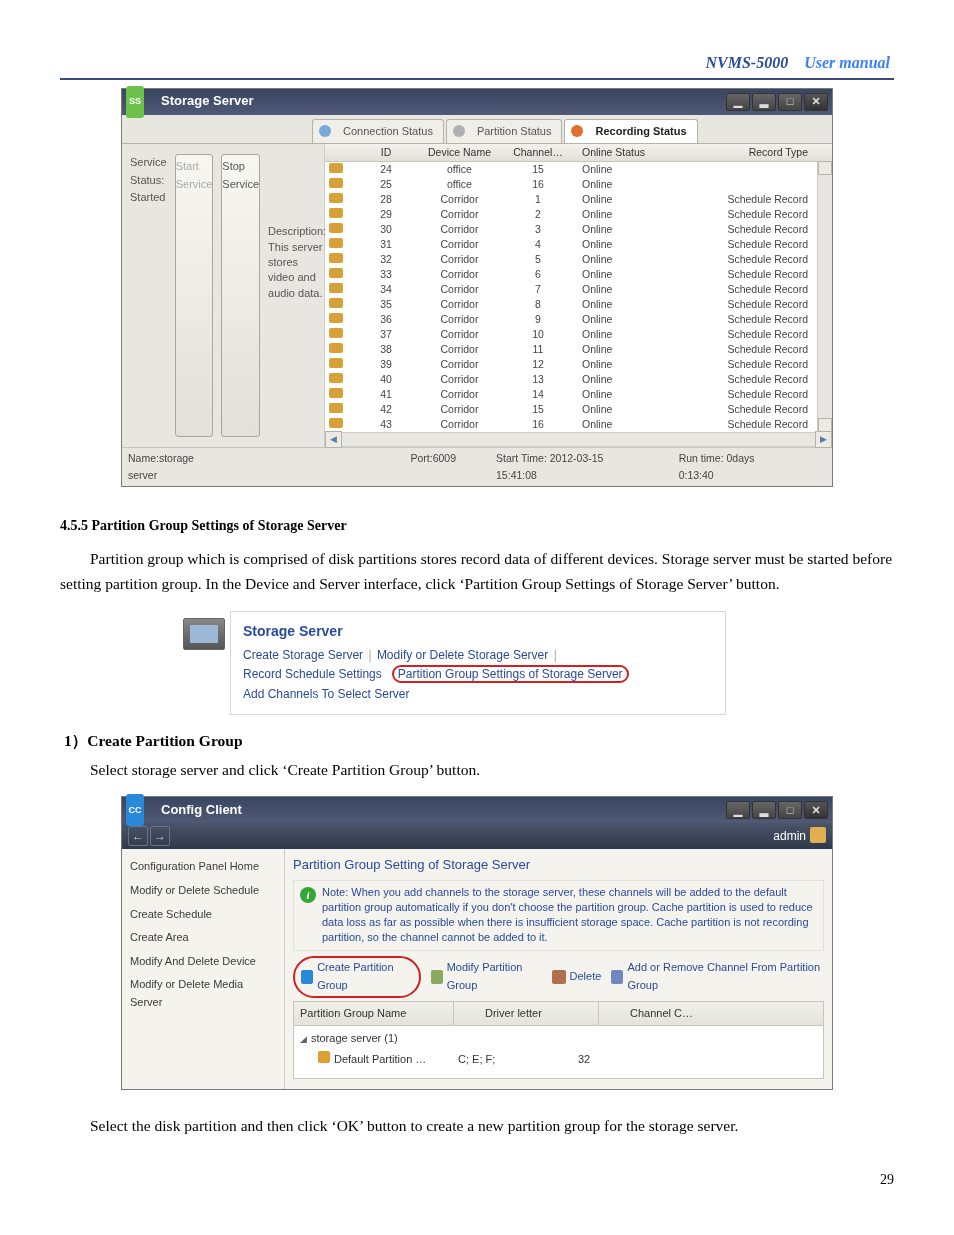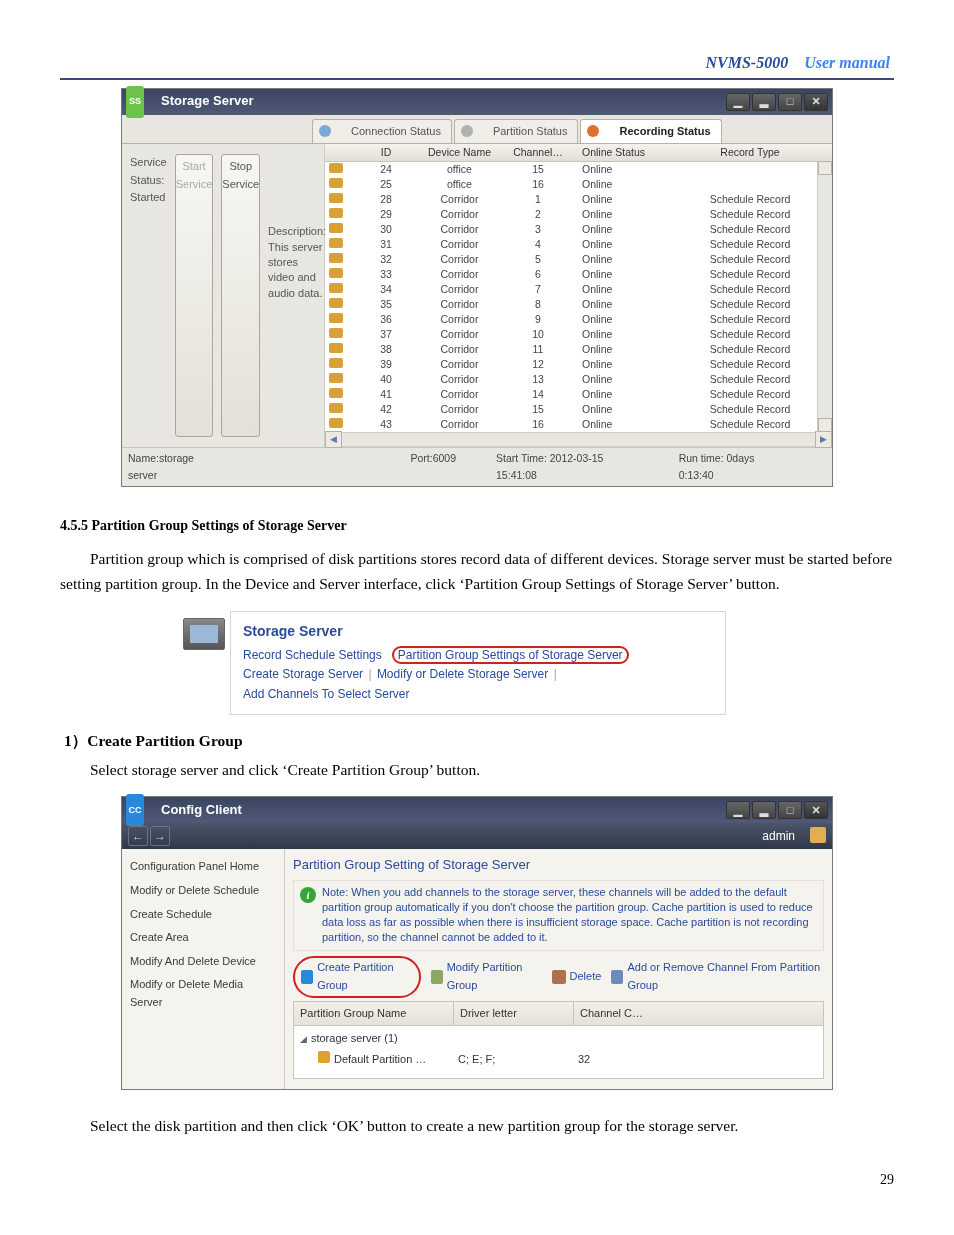--- a/index.html
+++ b/index.html
@@ -70,38 +70,38 @@
   .winbtn.close { background: linear-gradient(#555,#333); }
 
   
   .ss { width: 710px; }
   .ss-tabs {
     display: flex; gap: 2px;
     padding: 4px 4px 0 190px;
     border-bottom: 1px solid #b5b2a8;
   }
   .ss-tab {
-    display:flex; align-items:center; gap:20px;
+    display:flex; align-items:center; gap:12px;
     padding: 3px 10px 3px 6px;
     border:1px solid #b5b2a8; border-bottom:none;
     background:#f0eee8; border-radius:3px 3px 0 0;
     color:#555;
   }
   .ss-tab.active { background:#fff; font-weight:600; color:#222; }
   .ss-tab .ico { width:12px; height:12px; border-radius:50%; background:#7aa8d8; display:inline-block; }
   .ss-body { display:flex; }
   .ss-side {
     width: 186px; flex:none;
     padding: 10px 8px;
     border-right:1px solid #d0cdc4;
     display:flex; flex-direction:row; gap:8px;
   }
   .ss-side .svc { color:#555; margin-bottom:6px; }
   .btnish {
-    display:block; width:120px; text-align:center;
+    display:block; width:120px; text-align:left;
     padding:3px 0; border:1px solid #a9a69d; border-radius:3px;
     background: linear-gradient(#f7f6f1,#e2e0d8); color:#555;
   }
   .btnish.disabled { color:#aaa; }
   .ss-desc { margin-top: 70px; color:#555; line-height:1.4; }
   .ss-table {
     flex:1; background:#fff; position:relative;
     display:flex; flex-direction:column;
   }
   .ss-row {
@@ -115,21 +115,21 @@
   }
   .ss-row.head {
     background: linear-gradient(#f3f2ed,#e1dfd7);
     border-bottom:1px solid #c8c5bc;
     color:#333; font-weight: normal;
     height: 17px;
   }
   .ss-row > div { padding: 0 4px; text-align:left; white-space:nowrap; overflow:hidden; }
   .ss-row .c-id, .ss-row .c-dev { text-align:center; }
   .ss-row .c-chan { text-align:center; }
-  .ss-row .c-rec { text-align:center; padding-right: 10px; }
+  .ss-row .c-rec { text-align:right; padding-right: 10px; }
   .ss-row .c-ico .cam { width:14px;height:10px;border-radius:2px;background:#d8a038;display:inline-block; }
   .ss-hscroll {
     height:15px;
     background:#e8e6e0;
     display:flex; align-items:center;
   }
   .ss-hscroll .lar, .ss-hscroll .rar {
     width:15px;height:15px;border:1px solid #b5b2a8;background:#eceae3;
     display:flex;align-items:center;justify-content:center;color:#5a7bb0;font-size:9px;
   }
@@ -176,21 +176,21 @@
   .cc-ribbon {
     background: linear-gradient(#4b5468,#30384c);
     height: 26px; display:flex; align-items:center; padding:0 6px;
     color:#fff;
   }
   .cc-ribbon .navbtn {
     width:18px;height:18px;border:1px solid #6a7288;border-radius:2px;
     display:flex;align-items:center;justify-content:center;margin-right:2px;color:#c8cee0;font-size:12px;
   }
   .cc-ribbon .spacer{flex:1;}
-  .cc-ribbon .user{display:flex;align-items:flex-start;gap:15px;font-size:12px;}
+  .cc-ribbon .user{display:flex;align-items:flex-start;gap:4px;font-size:12px;}
   .cc-ribbon .avatar{width:16px;height:16px;border-radius:2px;background:#e0b050;display:inline-block;}
   .cc-body { display:flex; background:#f4f3ee; }
   .cc-side {
     width: 150px; flex:none; border-right:1px solid #d0cdc4;
     padding: 6px 6px; font-size:11px; color:#3a3a3a;
   }
   .cc-side .item { padding:3px 2px; cursor:default; }
   .cc-main { flex:1; padding: 6px 8px 10px 8px; font-size:11px; color:#333; }
   .cc-main .pg-title { color:#2a4a9a; font-size:13px; margin-bottom:4px; }
   .cc-note {
@@ -209,21 +209,21 @@
   .cc-toolbar .tb {
     display:flex; gap:4px; align-items:center;
   }
   .cc-toolbar .tb .tico{
     width:14px;height:14px;border-radius:2px;display:inline-block;
   }
   .cpg-circle { border:2px solid #d02020; border-radius:50px; padding:1px 6px; }
   .cc-cols {
     display:grid; grid-template-columns: 160px 120px 1fr;
     background:linear-gradient(#f0efe9,#e4e2da);
-    border:1px solid #c8c5bc; font-size:11px;
+    border:1px solid #c8c5bc; font-size:11px;gap:25px;
   }
   .cc-cols > div { padding:3px 6px; border-right:1px solid #c8c5bc; }
   .cc-cols > div:last-child{border-right:none;}
   .cc-tree {
     border:1px solid #c8c5bc; border-top:none; background:#fff; padding:4px 6px 10px 6px;
     font-size:11px;
   }
   .cc-tree .srv::before{
     content:"◢"; color:#666; margin-right:4px; font-size:9px;
   }
@@ -468,29 +468,29 @@
     </div>
   </div>
 
   <div class="section-h">4.5.5 Partition Group Settings of Storage Server</div>
   <p class="para">Partition group which is comprised of disk partitions stores record data of different devices. Storage server must be started before setting partition group. In the Device and Server interface, click ‘Partition Group Settings of Storage Server’ button.</p>
 
   <div class="links-block">
     <div class="thumb"></div>
     <div class="links-title">Storage Server</div>
     <div>
-      <a>Record Schedule Settings</a>
-      &nbsp;
-      <span class="circled">Partition Group Settings of Storage Server</span>
-    </div>
-    <div>
       <a>Create Storage Server</a>
       <span class="sep">|</span>
       <a>Modify or Delete Storage Server</a>
       <span class="sep">|</span>
+    </div>
+    <div>
+      <a>Record Schedule Settings</a>
+      &nbsp;
+      <span class="circled">Partition Group Settings of Storage Server</span>
     </div>
     <div>
       <a>Add Channels To Select Server</a>
     </div>
   </div>
 
   <div class="subh">1）Create Partition Group</div>
   <p class="para noindent indent">Select storage server and click ‘Create Partition Group’ button.</p>
 
   <div class="app-window cc">

